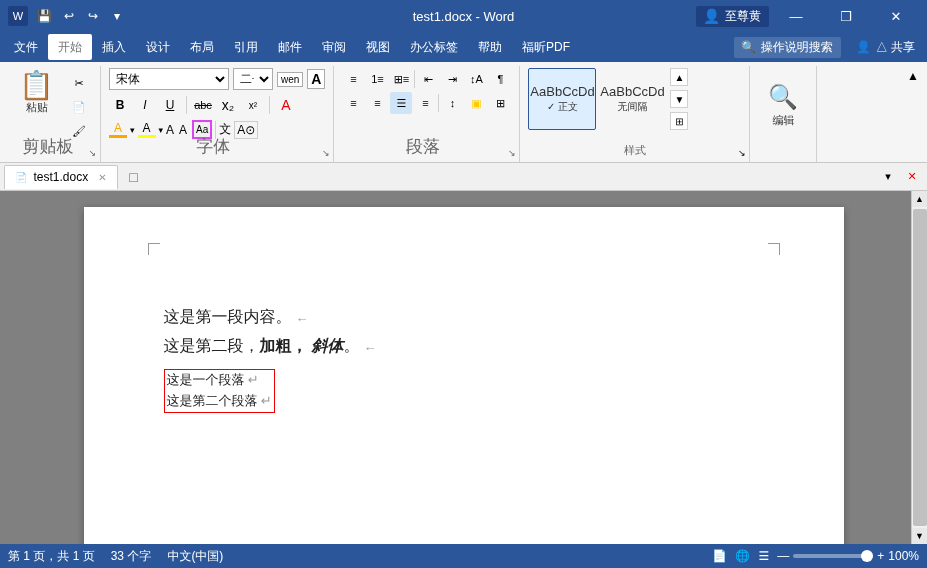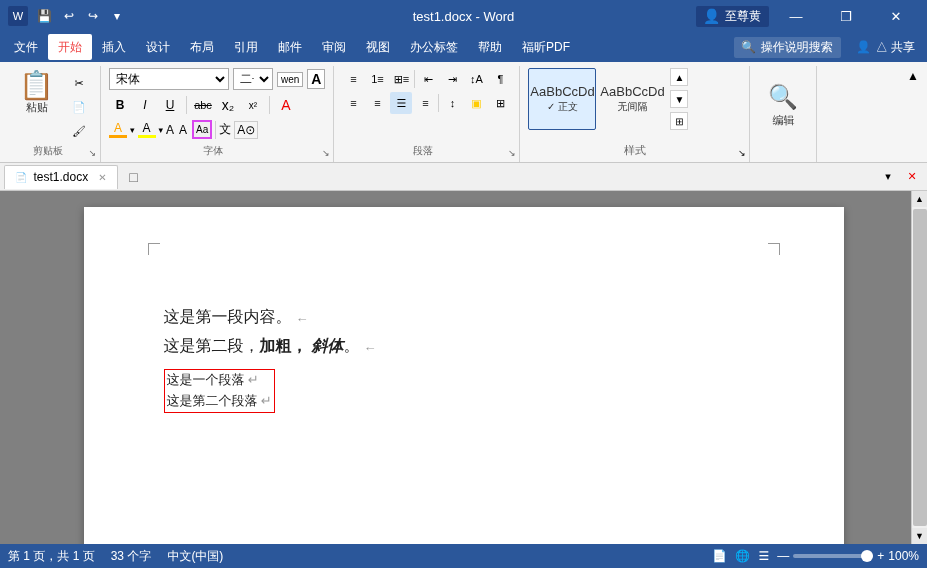--- a/index.html
+++ b/index.html
@@ -35,21 +35,21 @@
     .menu-item {
       color: white;
       font-size: 12px;
       padding: 4px 10px;
       cursor: pointer;
       border-radius: 2px;
       height: 26px;
       display: flex;
       align-items: center;
     }
-    .menu-item.active { background: white; color: #ef4444; }
+    .menu-item.active { background: white; color: #737373; }
 
     
     .ribbon {
       background: #f5f5f5;
       border-bottom: 1px solid #c8c8c8;
       padding: 4px 4px 0;
       display: flex;
       align-items: stretch;
       min-height: 90px;
     }
@@ -57,21 +57,21 @@
       display: flex;
       flex-direction: column;
       align-items: flex-start;
       border-right: 1px solid #d0d0d0;
       padding: 2px 8px 4px;
       position: relative;
       min-width: fit-content;
     }
     .ribbon-group:last-child { border-right: none; }
     .ribbon-group-label {
-      font-size: 10px;
+      font-size: 17px;
       color: #666;
       position: absolute;
       bottom: 4px;
       left: 0; right: 8px;
       text-align: center;
     }
     .ribbon-group-indicator {
       position: absolute;
       bottom: 4px;
       right: 4px;

